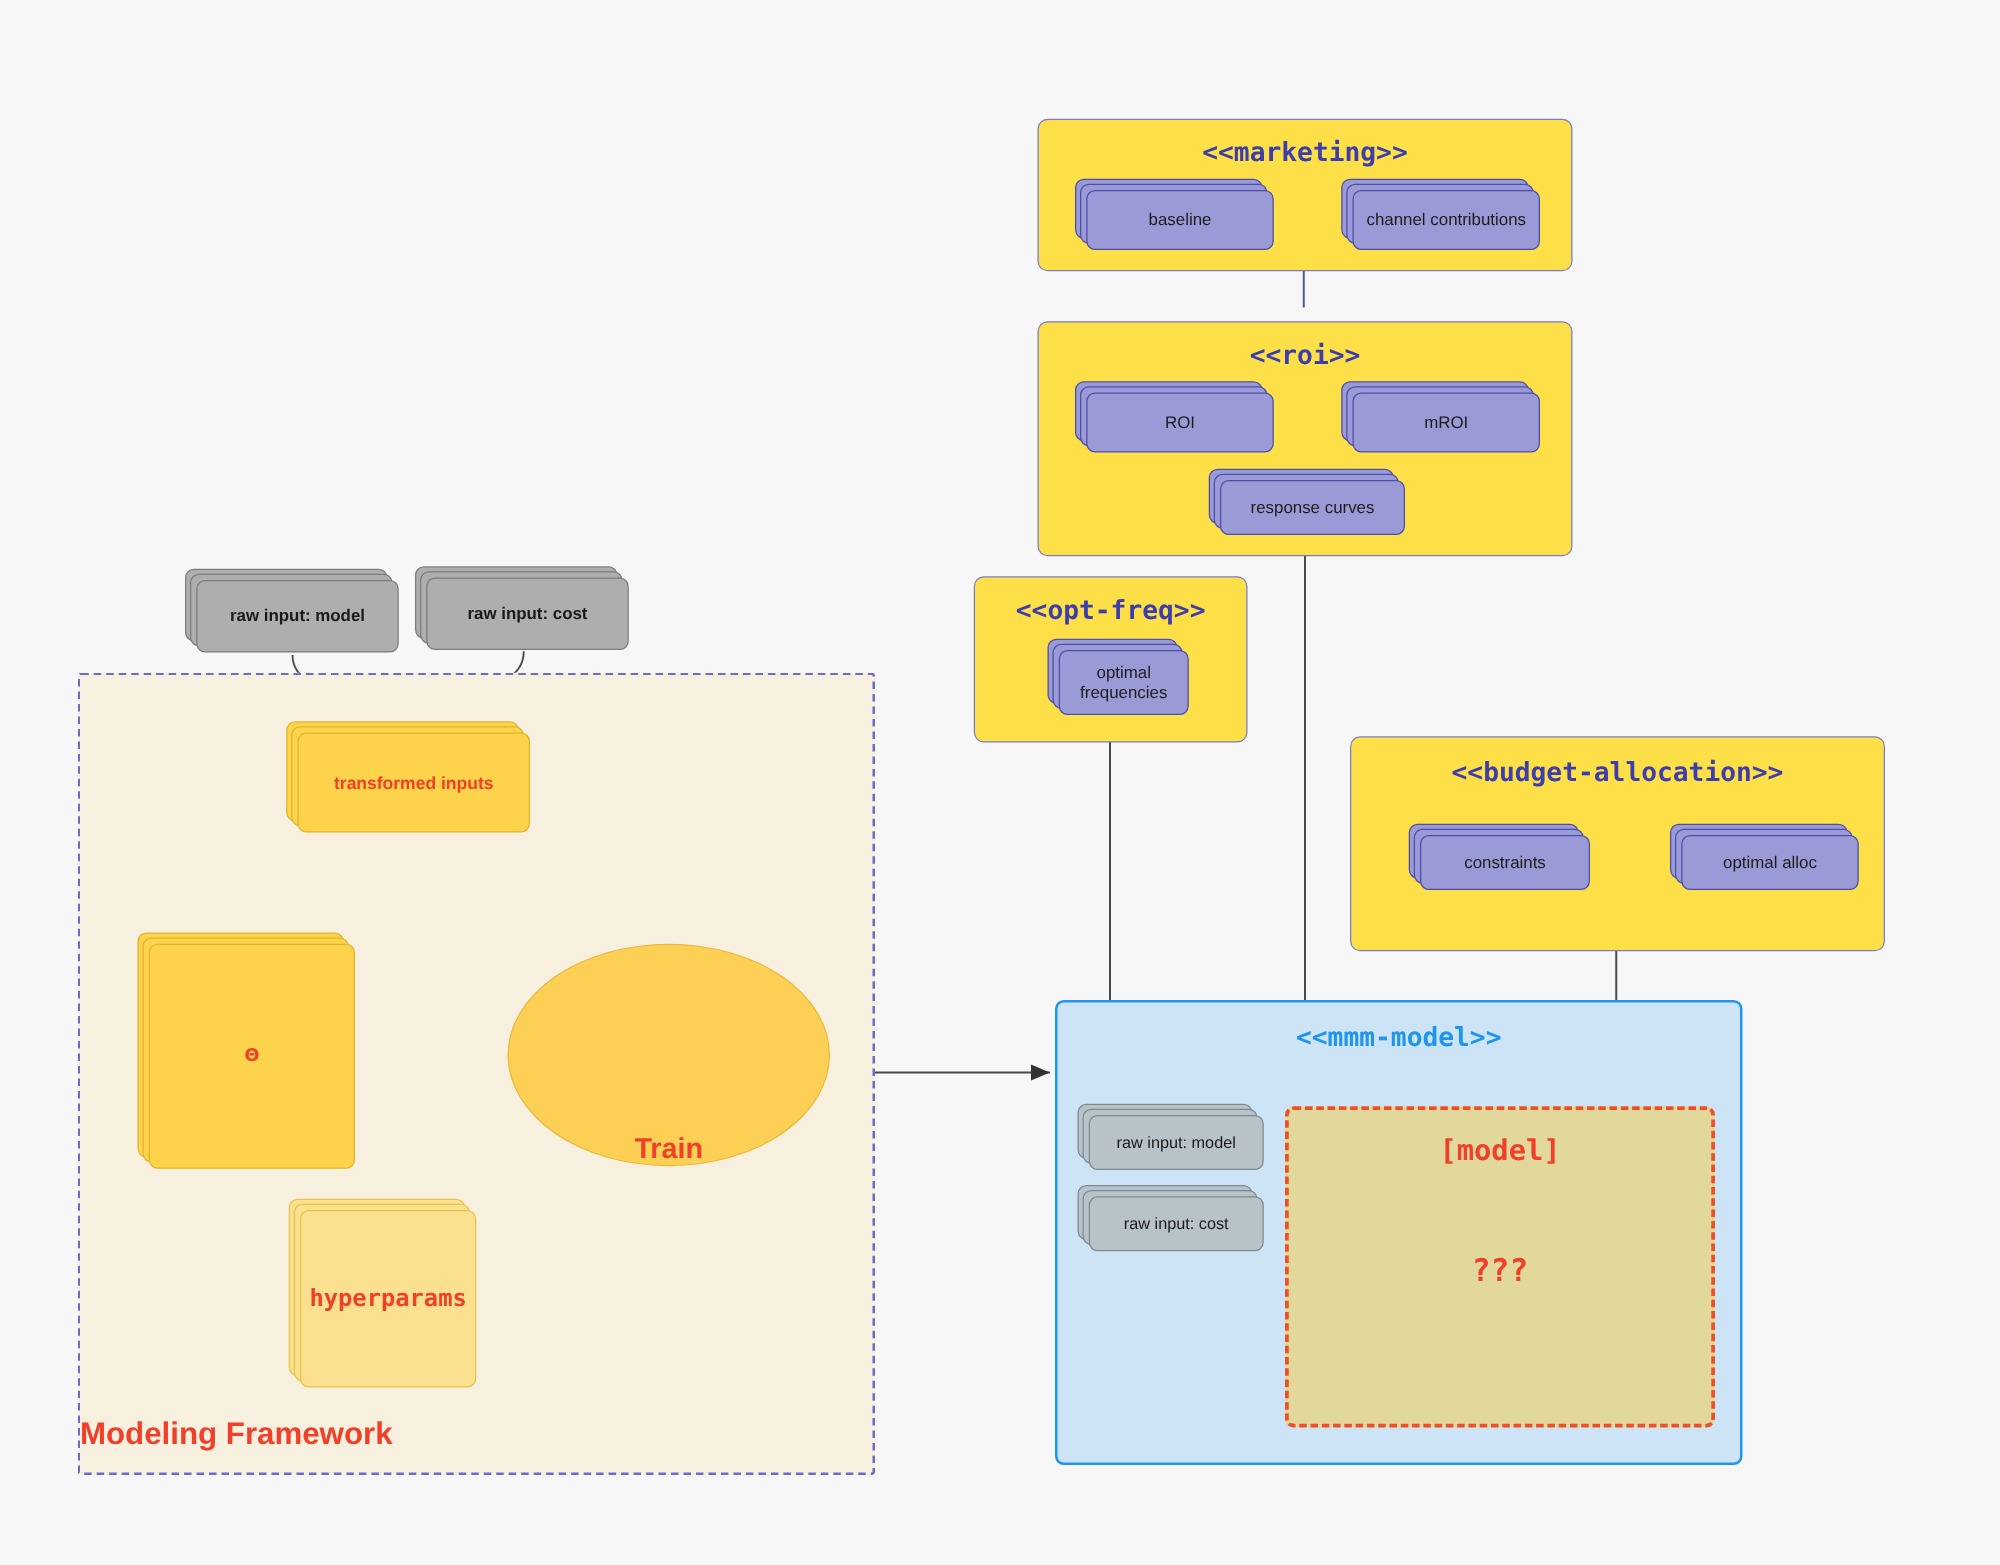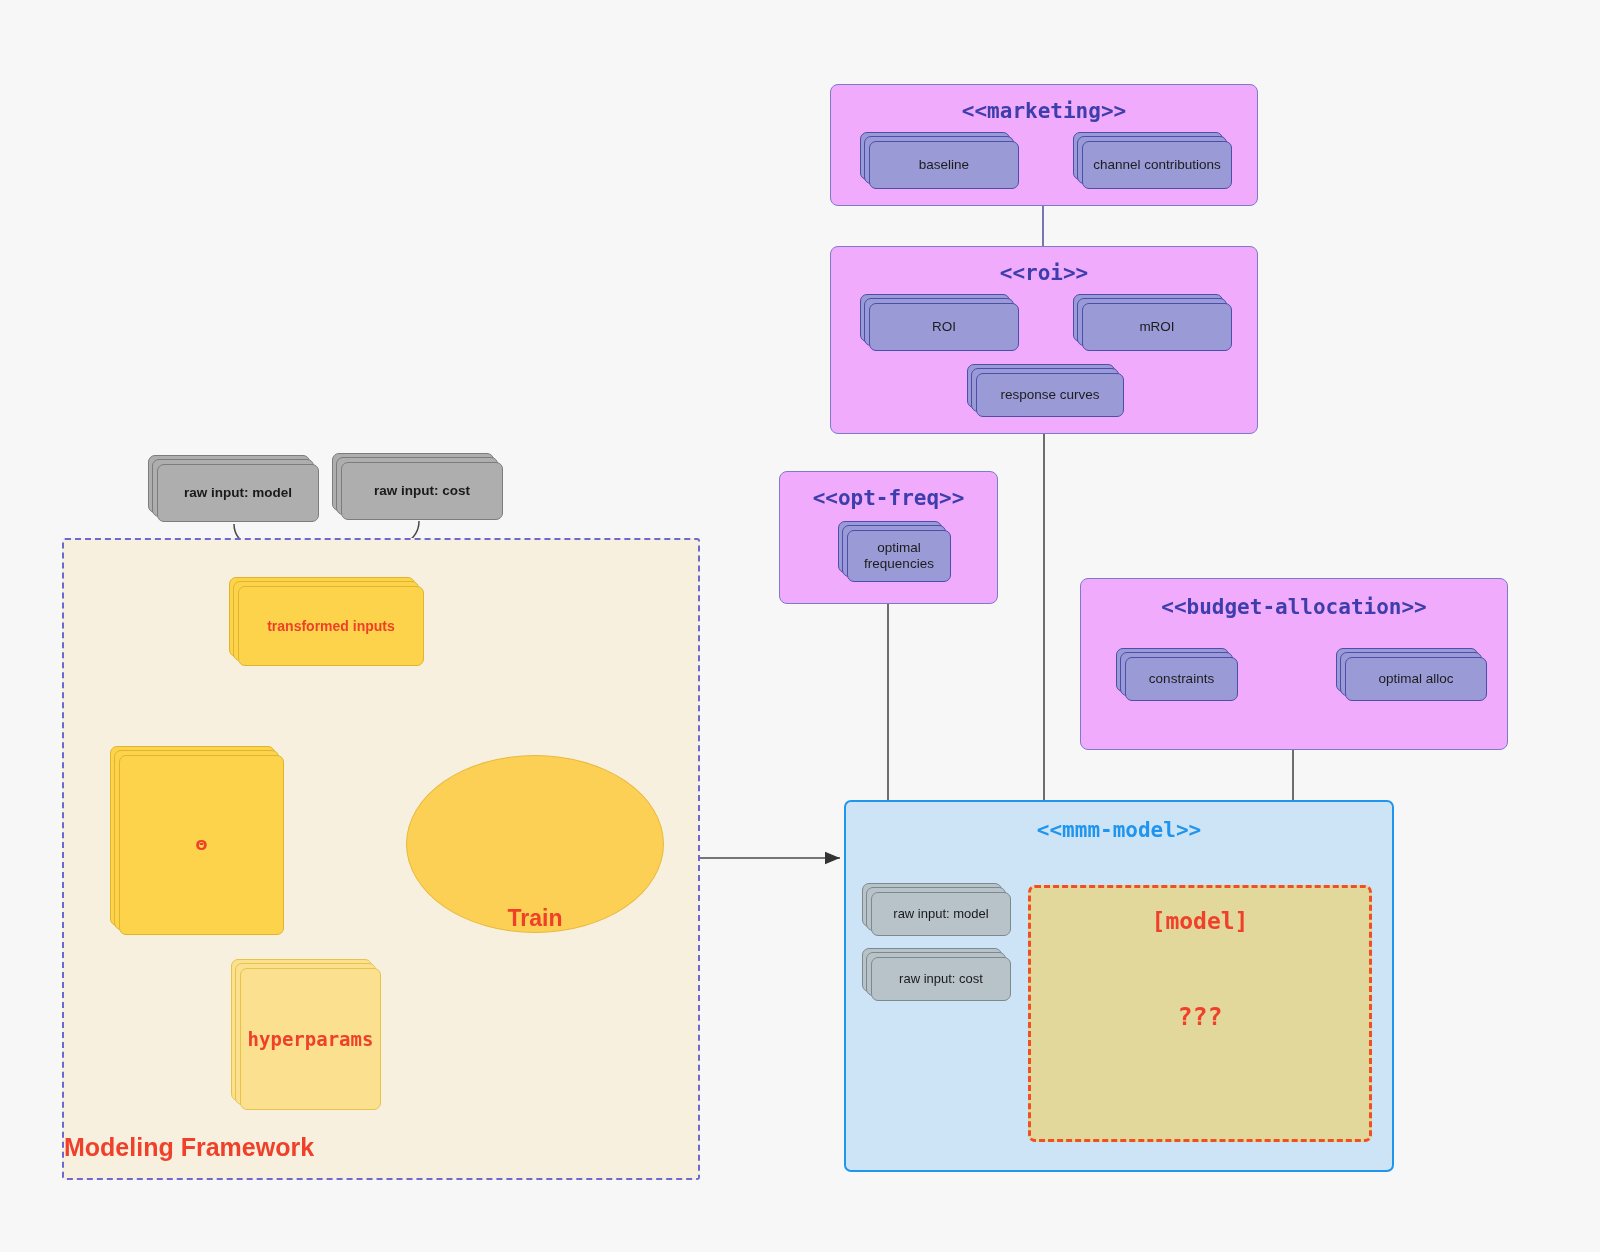--- a/index.html
+++ b/index.html
@@ -15,24 +15,25 @@
 
   
   .page-title{
     position:absolute;left:0;top:6px;width:1600px;text-align:center;
     font-size:23px;font-weight:bold;color:#111;letter-spacing:.2px;
   }
 
   
   .pkg{
     position:absolute;
-    background:#f0abfc;
+    background:#fde047;
     border:1.6px solid #7b7bc9;
     border-radius:8px;
     box-sizing:border-box;
+    margin-top:11px;
   }
   .pkg-title{
     position:absolute;left:0;right:0;text-align:center;
     font-family:"DejaVu Sans Mono","Liberation Mono",monospace;
     font-weight:bold;color:#3d3dab;
   }
 
   
   .stacknode{position:absolute;}
   .stacknode .lay{
@@ -193,34 +194,34 @@
       <div class="lbl">mROI</div>
     </div>
     <div class="stacknode n-purple" style="left:145px;top:126px;width:148px;height:44px;">
       <div class="lay b2"></div>
       <div class="lay b1"></div>
       <div class="lay"></div>
       <div class="lbl">response curves</div>
     </div>
   </div>
 
-  <div class="pkg" style="left:779px;top:471px;width:219px;height:133px;">
+  <div class="pkg" style="left:779px;top:450px;width:219px;height:133px;">
     <div class="pkg-title" style="top:14px;font-size:21px;">&lt;&lt;opt-freq&gt;&gt;</div>
     <div class="stacknode n-purple" style="left:67px;top:58px;width:104px;height:52px;">
       <div class="lay b2"></div>
       <div class="lay b1"></div>
       <div class="lay"></div>
       <div class="lbl" style="white-space:pre-line;">optimal
 frequencies</div>
     </div>
   </div>
 
   <div class="pkg" style="left:1080px;top:578px;width:428px;height:172px;">
     <div class="pkg-title" style="top:16px;font-size:21px;">&lt;&lt;budget-allocation&gt;&gt;</div>
-    <div class="stacknode n-purple" style="left:44px;top:78px;width:113px;height:44px;">
+    <div class="stacknode n-purple" style="left:55px;top:78px;width:136px;height:44px;">
       <div class="lay b2"></div>
       <div class="lay b1"></div>
       <div class="lay"></div>
       <div class="lbl">constraints</div>
     </div>
     <div class="stacknode n-purple" style="left:264px;top:78px;width:142px;height:44px;">
       <div class="lay b2"></div>
       <div class="lay b1"></div>
       <div class="lay"></div>
       <div class="lbl">optimal alloc</div>

